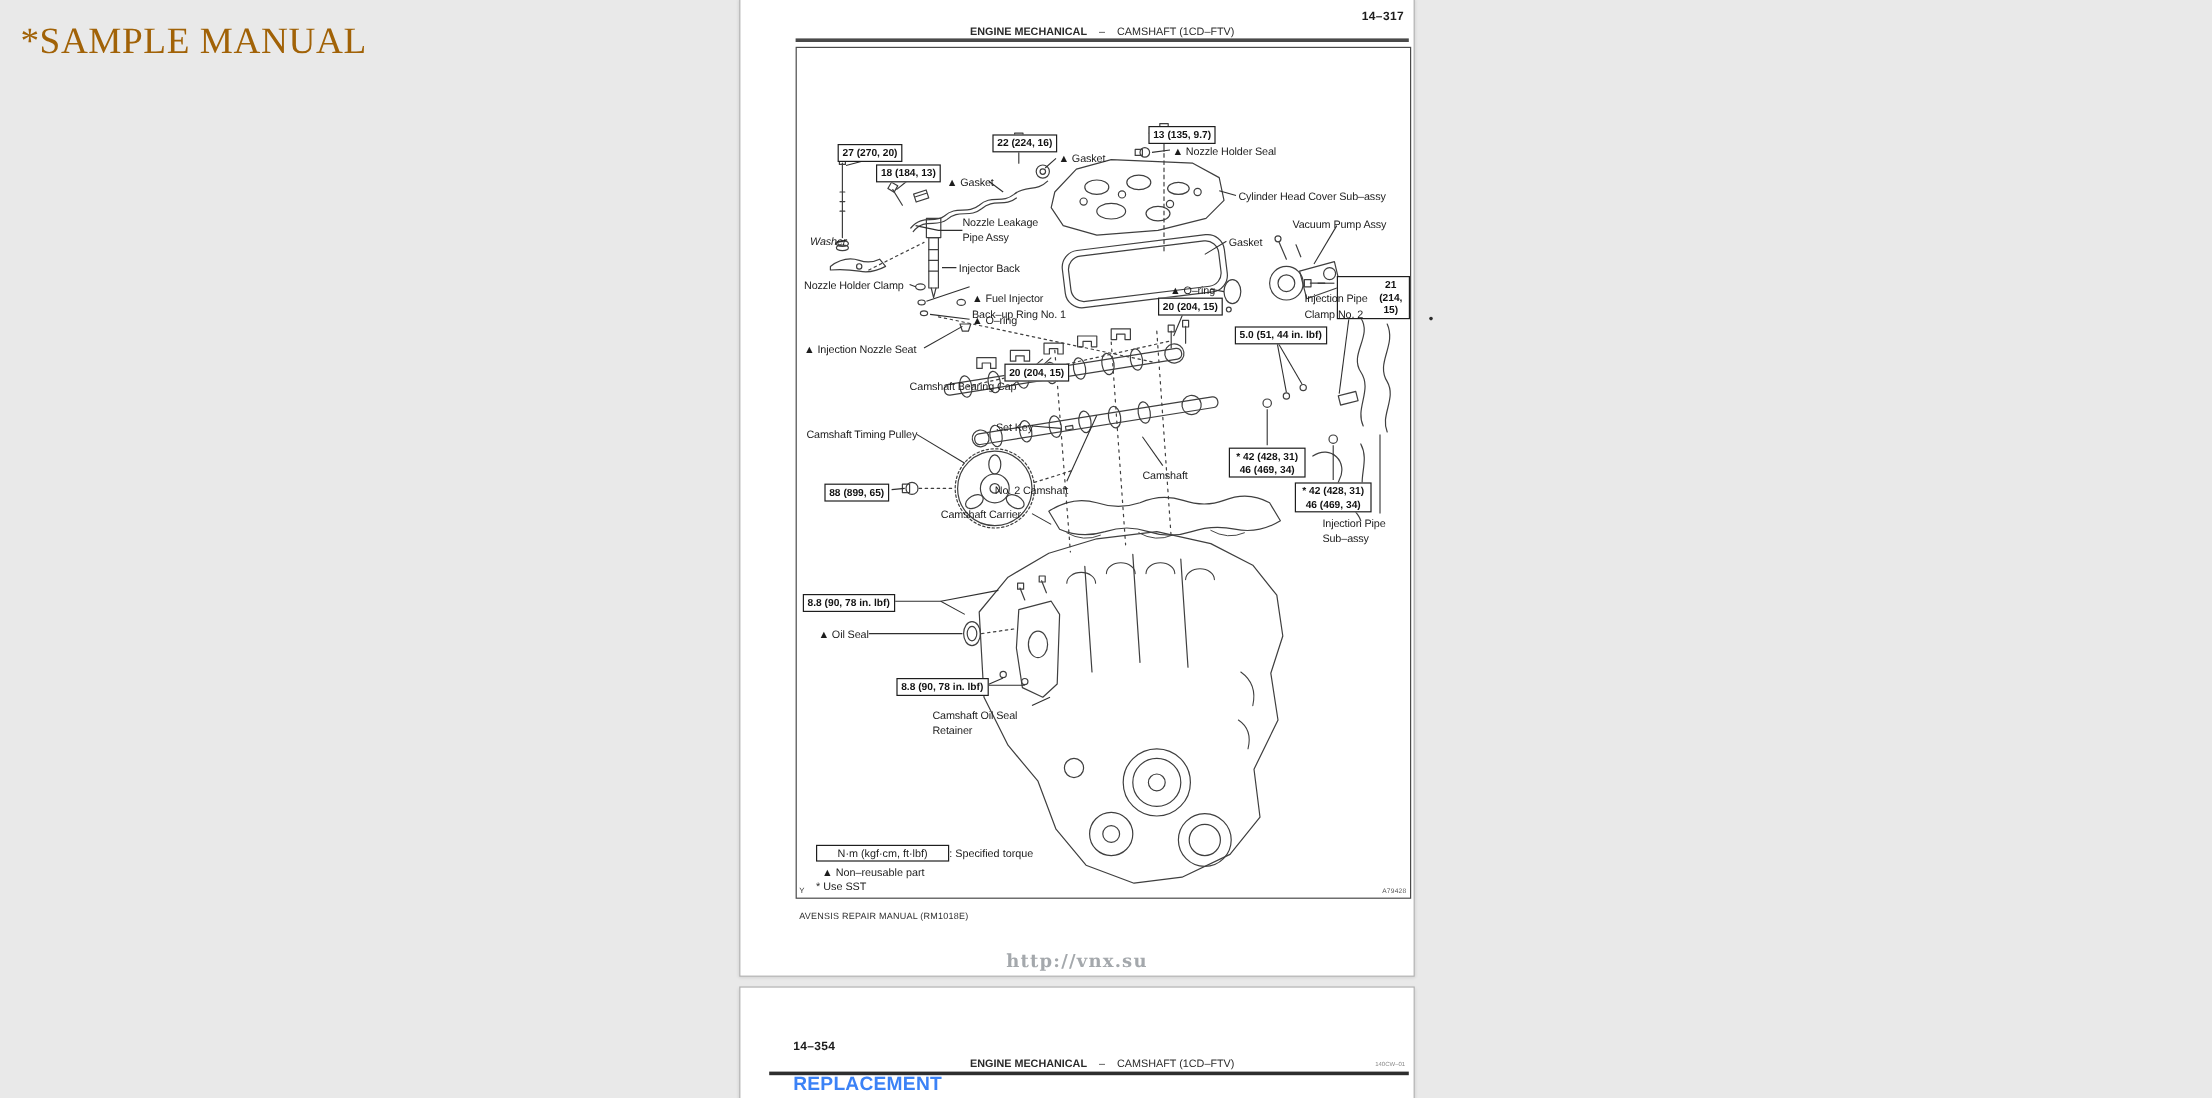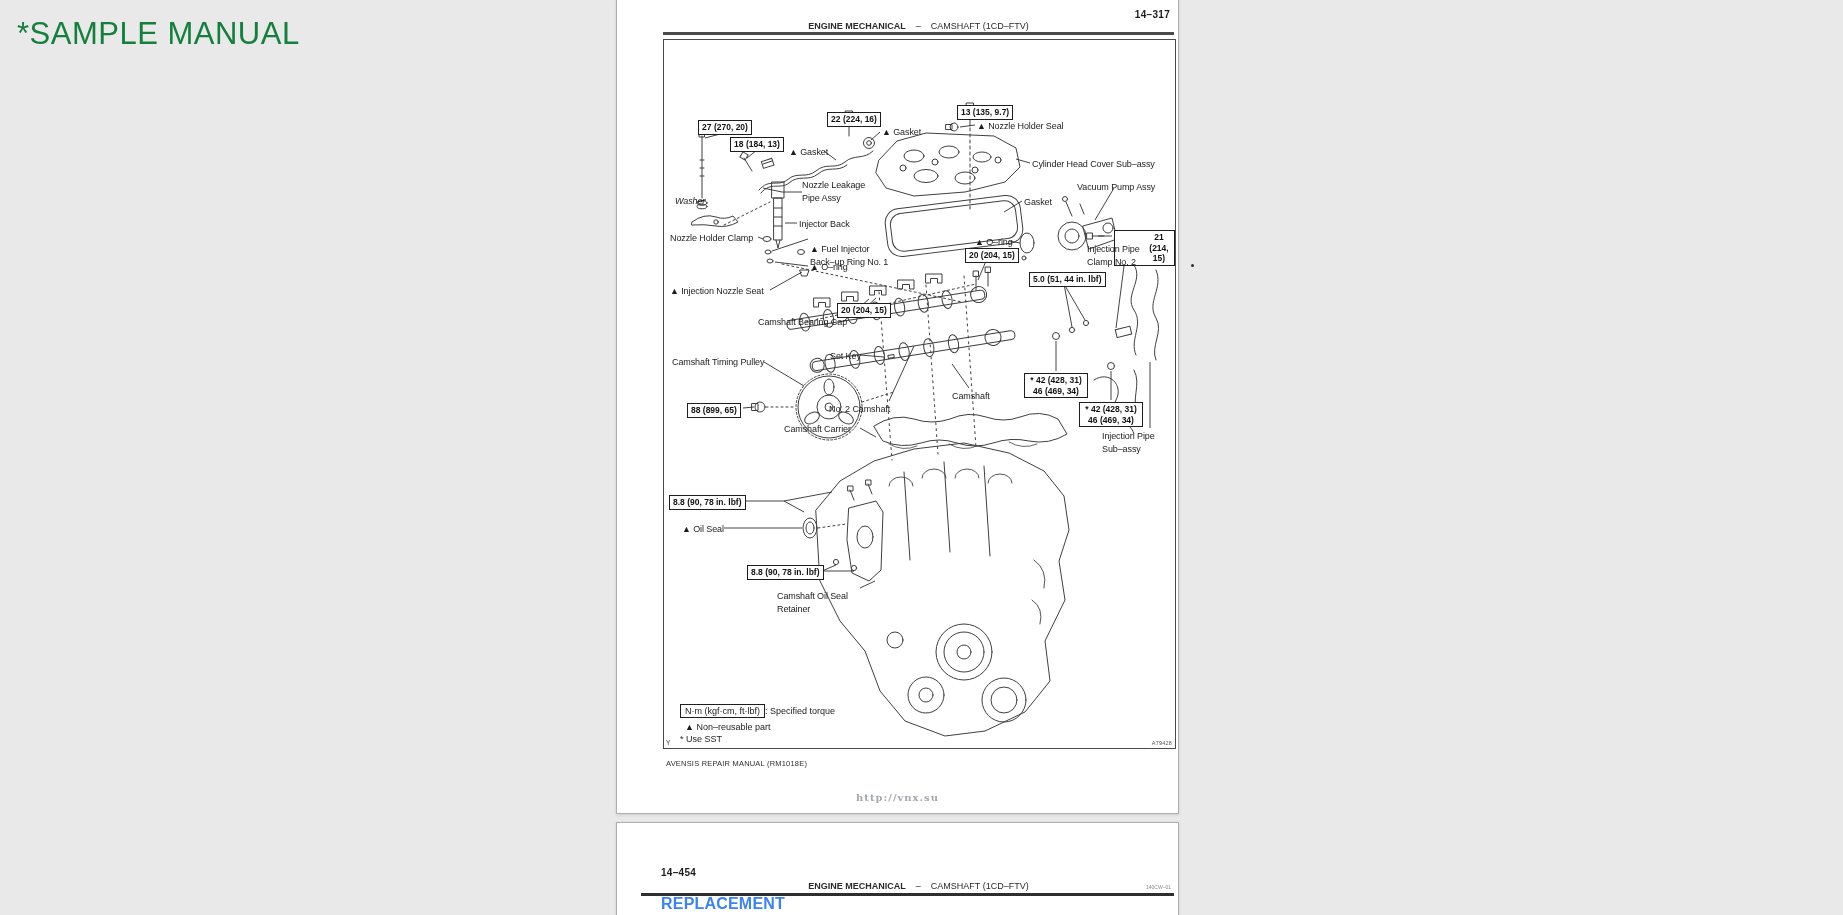--- a/index.html
+++ b/index.html
@@ -4,21 +4,21 @@
 <style>
   html,body{margin:0;padding:0;}
   body{
     width:1843px;height:915px;overflow:hidden;position:relative;
     background:#e9e9e9;
     font-family:"Liberation Sans",sans-serif;
     -webkit-font-smoothing:antialiased;
   }
   .sample-banner{
     position:absolute;left:17px;top:16px;
-    font-size:31px;color:#15803d;letter-spacing:0.5px;font-weight:400;
+    font-size:31px;color:#a16207;letter-spacing:0.5px;font-weight:400;font-family:Liberation Serif, serif;
   }
   .sheet{
     position:absolute;background:#ffffff;
     border:1px solid #aeaeae;box-shadow:0 1px 3px rgba(0,0,0,0.12);
     box-sizing:border-box;
   }
   #sheet1{left:616px;top:-2px;width:563px;height:816px;}
   #sheet2{left:616px;top:822px;width:563px;height:200px;}
   .page-number{
     position:absolute;font-size:10px;font-weight:bold;color:#1c1c1c;letter-spacing:0.3px;
@@ -46,29 +46,29 @@
     font-size:8.5px;font-weight:bold;color:#111;
     padding:1px 3px;text-align:center;white-space:pre-line;line-height:10.5px;
     box-sizing:border-box;z-index:3;
   }
   .part-label{
     position:absolute;font-size:9px;color:#1c1c1c;
     white-space:pre-line;line-height:12.5px;letter-spacing:-0.1px;z-index:3;
   }
   .legend-row{position:absolute;left:16px;top:664px;font-size:9px;color:#1c1c1c;z-index:3;}
   .legend-box{
-    display:inline-block;border:1.2px solid #1e1e1e;padding:1px 4px;background:#fff;
+    display:inline-block;border:1.2px solid #1e1e1e;padding:1px 17px;background:#fff;
   }
   .legend-line{position:absolute;font-size:9px;color:#1c1c1c;z-index:3;}
   .corner-letter{position:absolute;left:2px;bottom:2px;font-size:6.5px;color:#333;}
   .fig-code{position:absolute;right:3px;bottom:2px;font-size:5.5px;color:#555;letter-spacing:0.2px;}
   .footer-note{position:absolute;left:49px;top:760px;font-size:7.5px;color:#2e2e2e;letter-spacing:0.2px;}
   .watermark{
     position:absolute;left:0;right:0;top:793px;text-align:center;
-    font-family:"DejaVu Serif",serif;font-weight:bold;font-size:10px;
+    font-family:"DejaVu Serif",serif;font-weight:bold;font-size:15px;
     color:#a4a8ac;letter-spacing:1px;
   }
   .section-title{
     position:absolute;left:44px;top:72px;
     font-size:16px;font-weight:bold;color:#3b82f6;letter-spacing:0.2px;
   }
   .op-code{position:absolute;right:7px;top:61px;font-size:5px;color:#888;}
   .stray-dot{position:absolute;left:1191px;top:264px;width:3px;height:3px;background:#2b2b2b;border-radius:50%;}
 </style>
 </head>
@@ -357,21 +357,21 @@
     <div class="legend-line" style="left:16px;top:694px;">* Use SST</div>
     <div class="corner-letter">Y</div>
     <div class="fig-code">A79428</div>
   </div>
 
   <div class="footer-note">AVENSIS REPAIR MANUAL   (RM1018E)</div>
   <div class="watermark">http://vnx.su</div>
 </div>
 
 <div class="sheet" id="sheet2">
-  <div class="page-number">14–454</div>
+  <div class="page-number">14–354</div>
   <div class="running-head">
     <span class="sec">ENGINE MECHANICAL</span><span class="dash">–</span><span>CAMSHAFT (1CD–FTV)</span>
   </div>
   <div class="head-rule"></div>
   <div class="op-code">140CW–01</div>
   <div class="section-title">REPLACEMENT</div>
 </div>
 
 <div class="stray-dot"></div>
 

